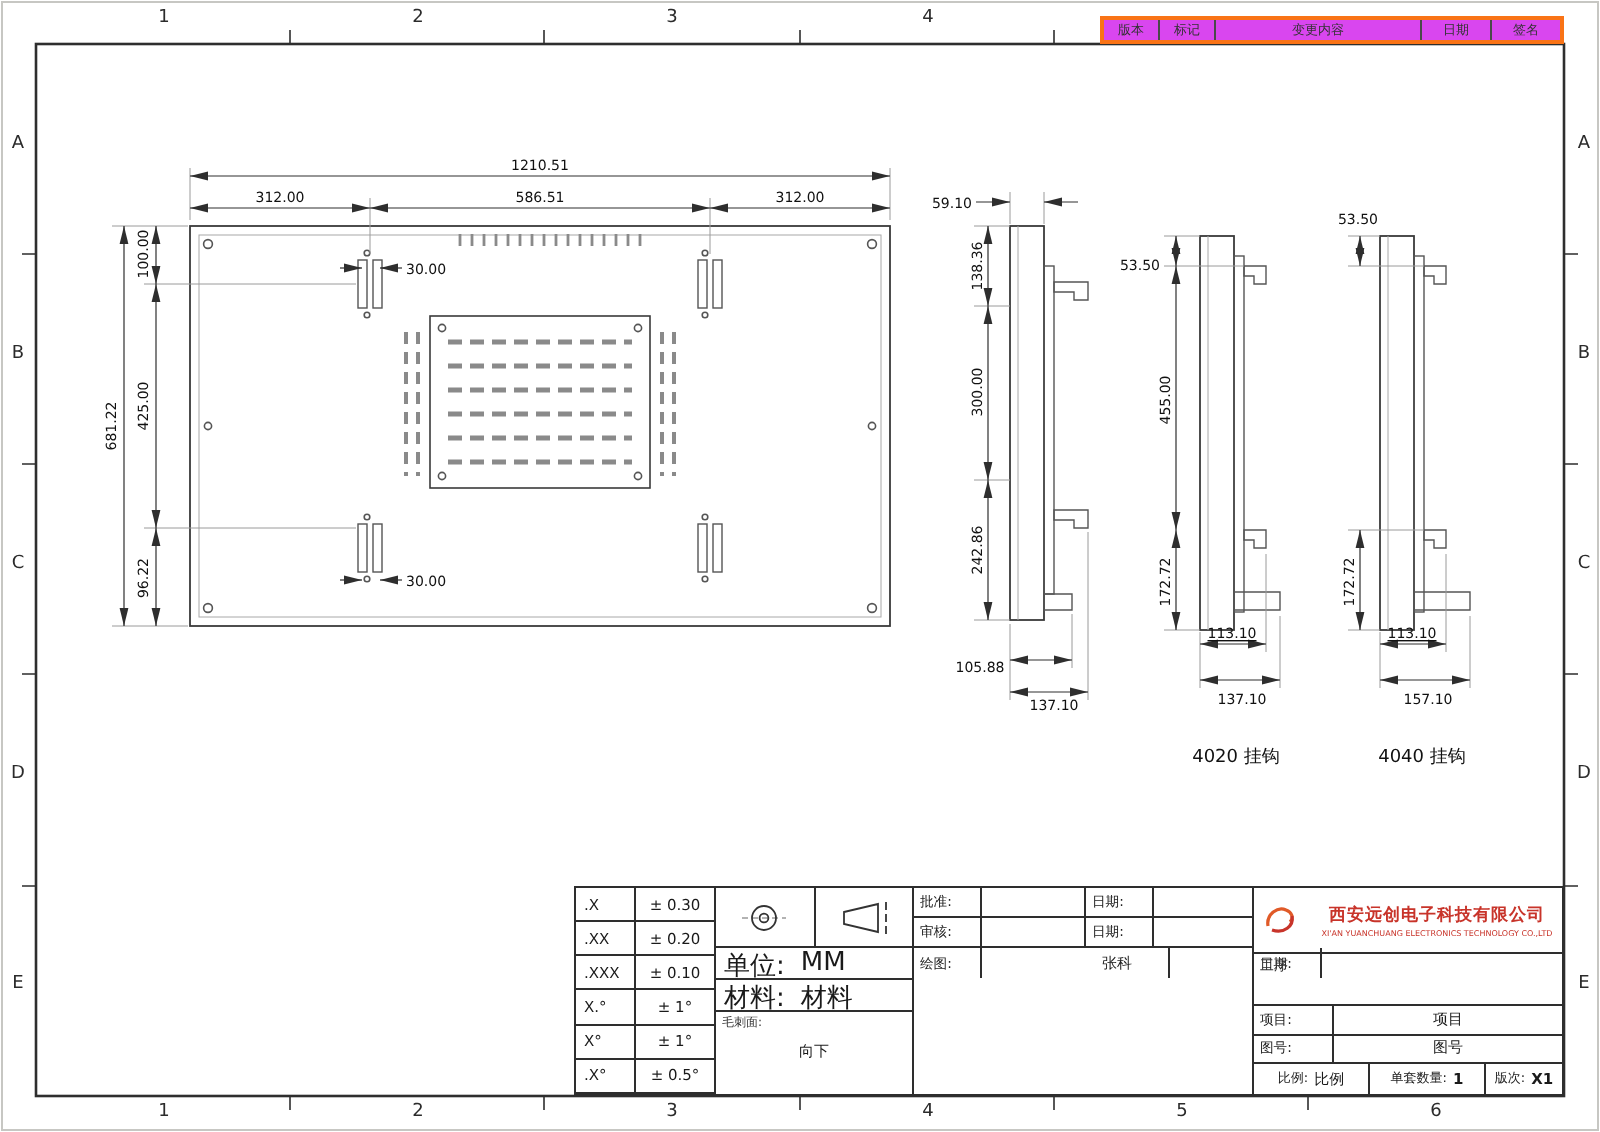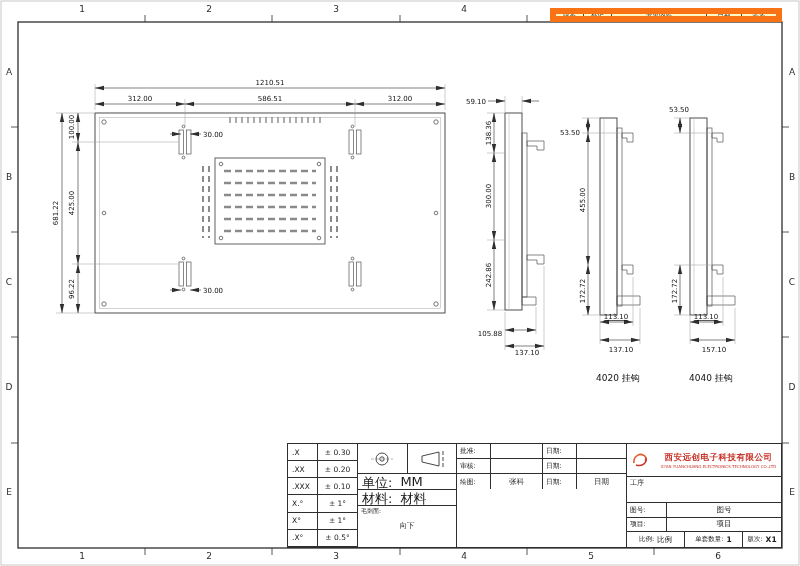--- a/index.html
+++ b/index.html
@@ -9,21 +9,21 @@
     font-family:"DejaVu Sans","Liberation Sans",sans-serif; color:#1a1a1a;
   }
   svg text { font-family:"DejaVu Sans","Liberation Sans",sans-serif; }
   .cad { position:absolute; left:0; top:0; }
 
   .edge-label { position:absolute; width:20px; text-align:center; font-size:9px; color:#2b2b2b; }
   .row-label  { position:absolute; width:12px; text-align:center; font-size:9px; color:#2b2b2b; }
 
   
   .rev-table { position:absolute; left:550px; top:8px; width:232px; height:14px;
-    display:flex; border:6px solid #f97316; background:#fef9c3; font-size:6.5px; color:#333; }
+    display:flex; border:2px solid #f97316; background:#d946ef; font-size:6.5px; color:#333; }
   .rev-cell { border-right:1px solid #4a4a4a; display:flex; align-items:center; justify-content:center; overflow:hidden; }
   .rev-cell:last-child { border-right:none; }
 
   
   .tb { position:absolute; left:287px; top:443px; width:495px; height:105px;
     display:flex; background:#fff; border:1.2px solid #2e2e2e; color:#1a1a1a; }
 
   .tb-tol { width:168px; display:grid; grid-template-columns:30px 40px 1fr; grid-template-rows:repeat(6,1fr); }
   .tol-cell { border-right:0.8px solid #2e2e2e; border-bottom:0.8px solid #2e2e2e;
     display:flex; align-items:center; justify-content:center; font-size:7.5px; }
@@ -41,21 +41,21 @@
 
   .tb-mid { width:170px; border-left:1.2px solid #2e2e2e; display:flex; flex-direction:column; }
   .tb-product { height:34px; position:relative; border-bottom:0.8px solid #2e2e2e;
     display:flex; align-items:center; justify-content:center; }
   .tb-product .big { font-size:9px; font-weight:bold; }
   .tb-customer { height:26px; position:relative; border-bottom:0.8px solid #2e2e2e;
     display:flex; align-items:center; justify-content:center; }
   .tb-customer .big { font-size:9px; font-weight:bold; }
   .tb-sign-row { height:15px; display:grid; grid-template-columns:34px 52px 34px 1fr;
     border-bottom:0.8px solid #2e2e2e; }
-  .tb-sign-row:last-child { border-bottom:none; }
+  .tb-sign-row:last-child { border-bottom:none;gap:42px; }
   .tb-sign-row .c { border-right:0.8px solid #2e2e2e; display:flex; align-items:center;
     padding-left:3px; font-size:6.8px; color:#222; overflow:hidden; }
   .tb-sign-row .c:last-child { border-right:none; }
   .tb-sign-row .c.val { justify-content:center; padding-left:0; font-size:7.5px; }
 
   .tb-right { flex:1; border-left:1.2px solid #2e2e2e; display:flex; flex-direction:column; }
   .tb-logo { height:34px; border-bottom:0.8px solid #2e2e2e; display:flex;
     align-items:center; justify-content:center; gap:13px; padding:0 2px; }
   .logo-text { display:flex; flex-direction:column; align-items:center; }
   .logo-cn { color:#c8342a; font-size:8.5px; font-weight:bold; letter-spacing:0.5px; white-space:nowrap; }
@@ -353,26 +353,26 @@
       </svg>
       <div class="logo-text">
         <div class="logo-cn">西安远创电子科技有限公司</div>
         <div class="logo-en">XI'AN YUANCHUANG ELECTRONICS TECHNOLOGY CO.,LTD</div>
       </div>
     </div>
     <div class="tb-process">
       <span class="corner-label" style="font-size:7px">工序</span>
     </div>
     <div class="tb-kv-row">
+      <div class="c">项目:</div>
+      <div class="c">项目</div>
+    </div>
+    <div class="tb-kv-row">
       <div class="c">图号:</div>
       <div class="c">图号</div>
-    </div>
-    <div class="tb-kv-row">
-      <div class="c">项目:</div>
-      <div class="c">项目</div>
     </div>
     <div class="tb-bottom-row">
       <div class="pair" style="width:58px">
         <span class="k">比例:</span>
         <span class="v" style="font-weight:normal">比例</span>
       </div>
       <div class="pair" style="width:58px">
         <span class="k">单套数量:</span>
         <span class="v">1</span>
       </div>

